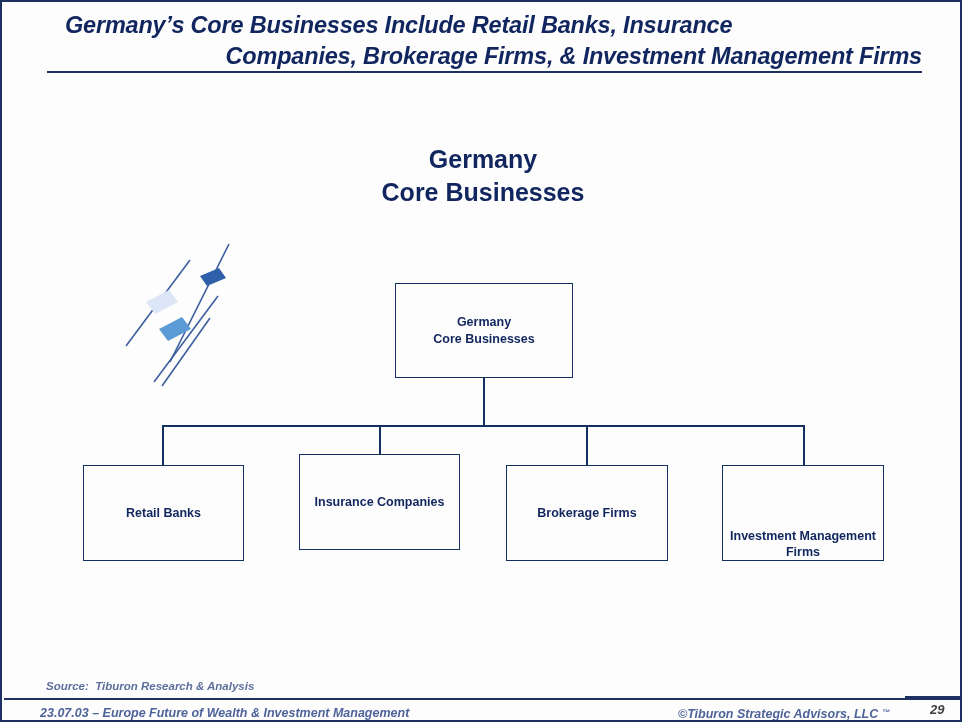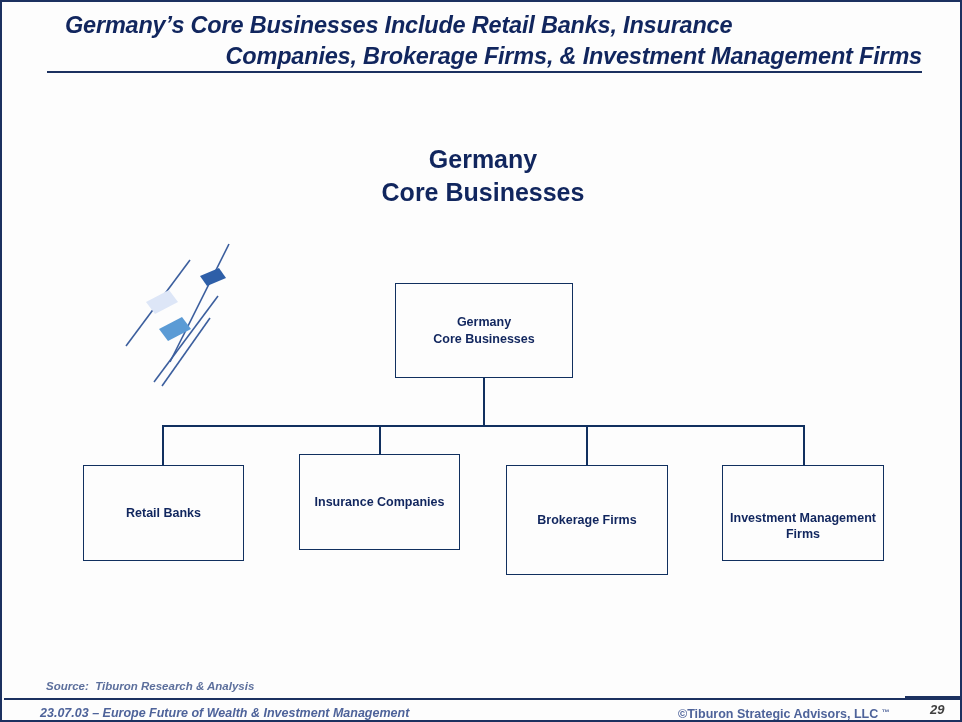--- a/index.html
+++ b/index.html
@@ -93,22 +93,22 @@
   .connector {
     position: absolute;
     background: #11305f;
   }
 
   #root-node  { left: 393px; top: 281px;  width: 178px; height: 95px; }
   #root-node .node-label { font-size: 12.5px; line-height: 17px; }
 
   #leaf-0 { left: 81px;  top: 463px; width: 161px; height: 96px; text-align: center; }
   #leaf-1 { left: 297px; top: 452px; width: 161px; height: 96px; }
-  #leaf-2 { left: 504px; top: 463px; width: 162px; height: 110px; }
-  #leaf-3 { left: 720px; top: 463px; width: 162px; height: 96px; align-items: center; padding-top: 25px; }
+  #leaf-2 { left: 504px; top: 463px; width: 162px; height: 96px; }
+  #leaf-3 { left: 720px; top: 463px; width: 162px; height: 96px; align-items: flex-end; padding-top: 25px; }
 
   #conn-root-drop { left: 481px; top: 376px; width: 1.6px; height: 48px; }
   #conn-bus       { left: 160px; top: 423px; width: 643px; height: 1.6px; }
   #conn-drop-0 { left: 160px; top: 423px; width: 1.6px; height: 41px; }
   #conn-drop-1 { left: 377px; top: 423px; width: 1.6px; height: 41px; }
   #conn-drop-2 { left: 584px; top: 423px; width: 1.6px; height: 41px; }
   #conn-drop-3 { left: 801px; top: 423px; width: 1.6px; height: 41px; }
 
   
   #source-note {
@@ -139,20 +139,21 @@
     font-weight: bold;
     font-size: 12.5px;
     color: #4e639a;
     white-space: pre;
   }
   #footer-copyright {
     position: absolute;
     left: 676px;
     top: 705px;
     font-family: "Liberation Sans", sans-serif;
+    font-style: italic;
     font-weight: bold;
     font-size: 12.5px;
     color: #4e639a;
     white-space: pre;
   }
   #footer-copyright .tm {
     font-size: 8px;
     vertical-align: 3px;
   }
   #page-number {

